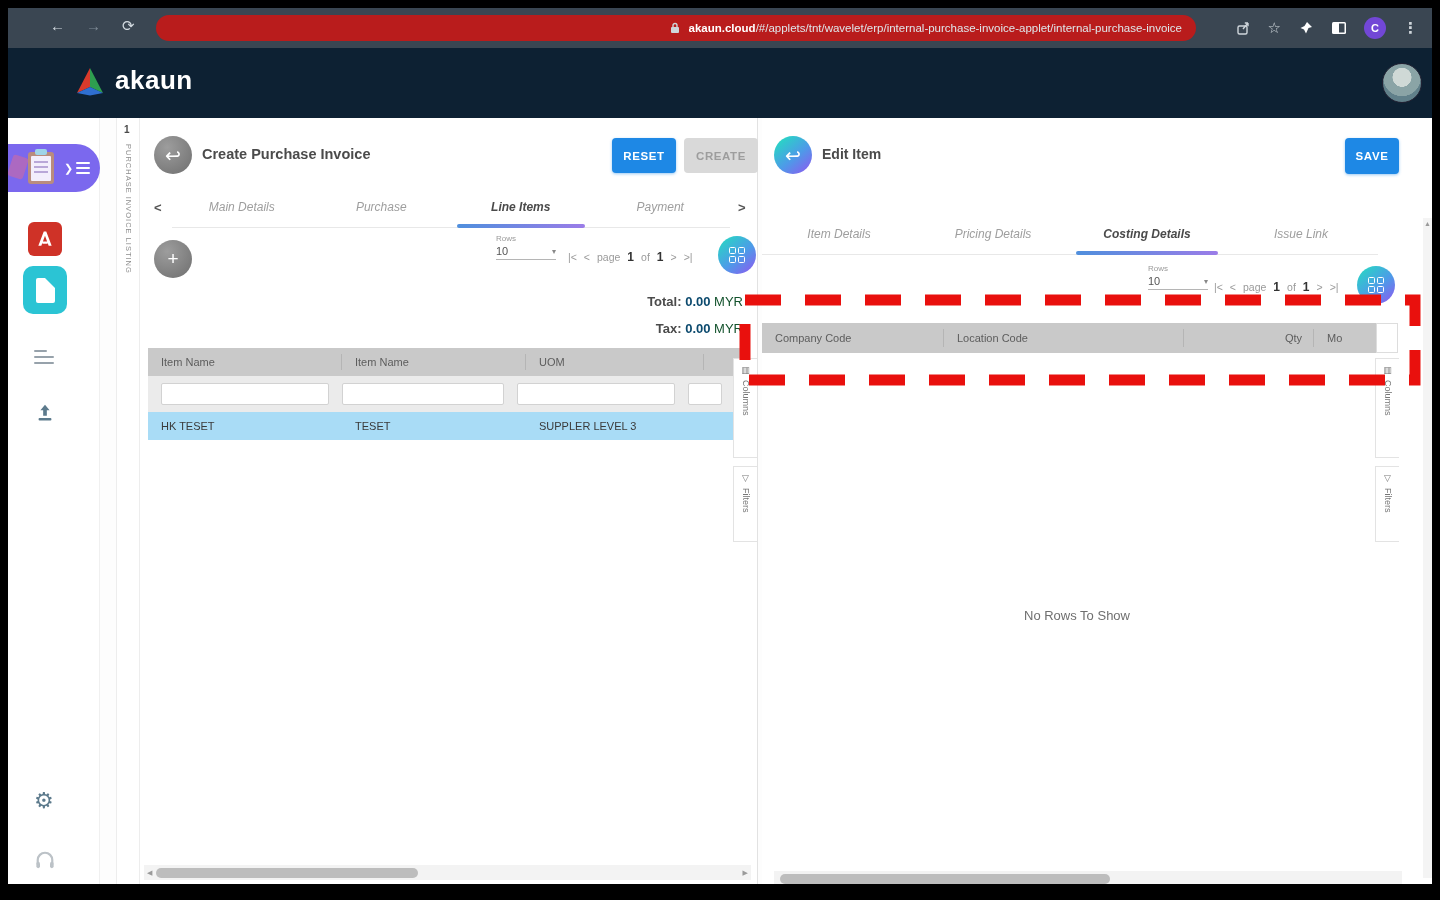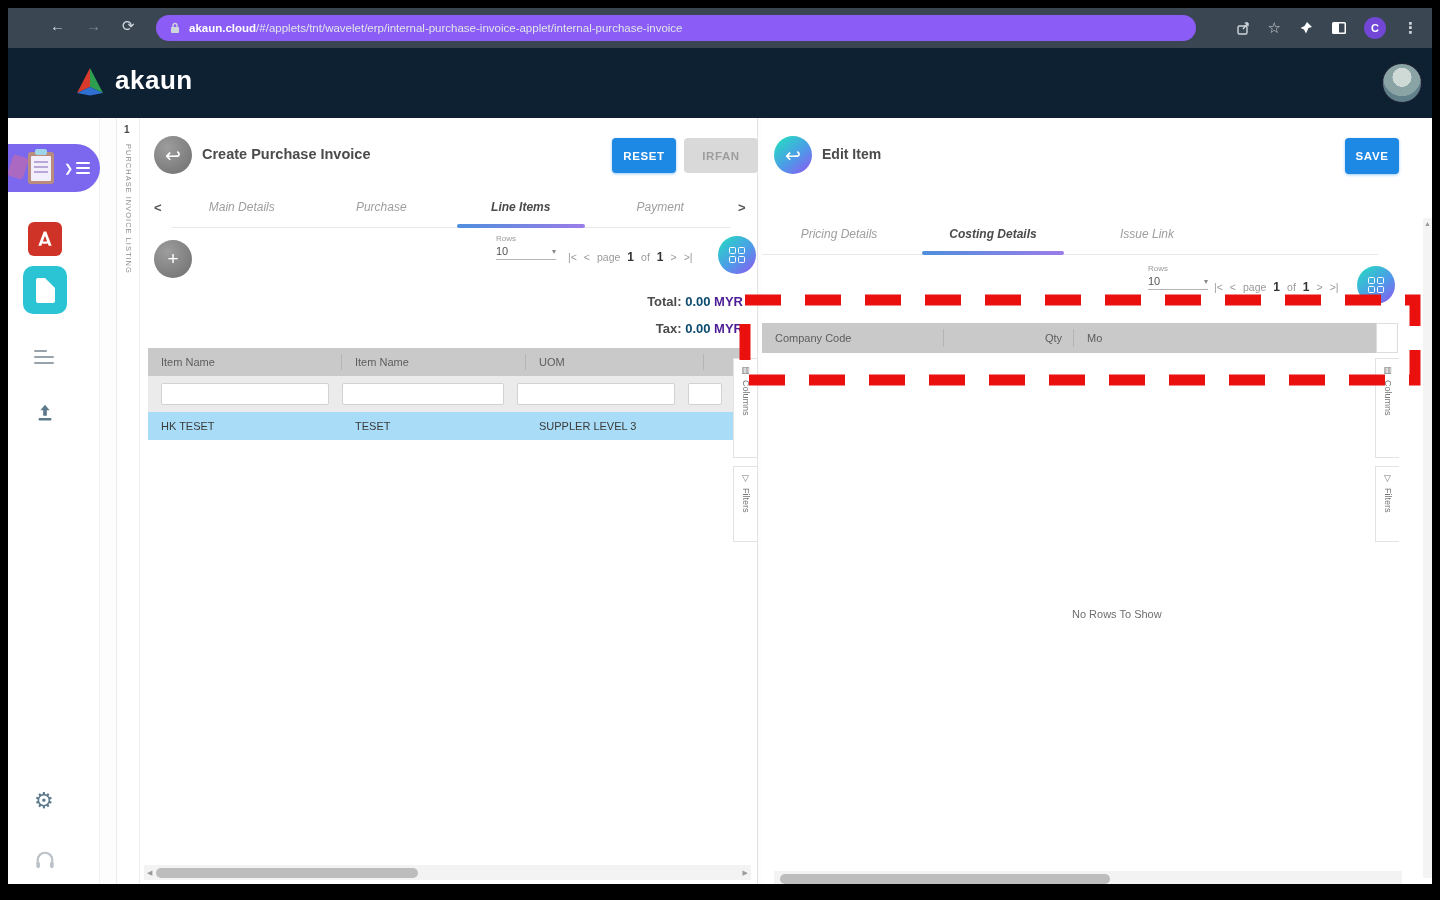--- a/index.html
+++ b/index.html
@@ -6,21 +6,21 @@
   *{box-sizing:border-box;}
   .stage{position:relative;width:1440px;height:900px;background:#000;overflow:hidden;
          font-family:"Liberation Sans","DejaVu Sans",sans-serif;}
   .window{position:absolute;left:8px;top:8px;width:1424px;height:876px;background:#fff;overflow:hidden;}
 
   
   .chrome{position:absolute;left:0;top:0;width:100%;height:40px;background:#3a4652;}
   .nav-ic{position:absolute;top:9px;font-size:15px;color:#d3dbe1;cursor:default;}
   .nav-ic.dim{color:#7e8b96;}
   .urlbar{position:absolute;left:148px;top:7px;width:1040px;height:26px;border-radius:13px;
-          background:#8b5cf6;display:flex;align-items:center;padding:0 14px;gap:9px;}
+          background:#b91c1c;display:flex;align-items:center;padding:0 14px;gap:9px;justify-content:flex-end;}
   .urlbar svg{flex:0 0 auto;}
   .url-text{font-size:11.5px;color:#dfe6ea;white-space:nowrap;overflow:hidden;}
   .url-text b{color:#fff;font-weight:bold;}
   .chrome-right{position:absolute;right:14px;top:0;height:40px;display:flex;align-items:center;gap:17px;}
   .avatar-c{width:22px;height:22px;border-radius:50%;background:#7247d6;color:#fff;font-size:11px;
             display:flex;align-items:center;justify-content:center;font-weight:bold;}
 
   
   .appbar{position:absolute;left:0;top:40px;width:100%;height:70px;background:#0d2133;}
   .brand{position:absolute;left:66px;top:17px;display:flex;align-items:center;gap:9px;}
@@ -97,21 +97,21 @@
   .pager .pg{cursor:pointer;}
   .pager b{color:#333;font-size:12px;}
   .grid-btn{position:absolute;width:38px;height:38px;border-radius:50%;
             background:linear-gradient(140deg,#27d8c3 5%,#4d9be8 55%,#8a5cf0 95%);
             display:flex;align-items:center;justify-content:center;cursor:pointer;}
   .grid-glyph{display:grid;grid-template-columns:7px 7px;grid-gap:2px;}
   .grid-glyph i{width:7px;height:7px;border:1.6px solid #fff;border-radius:1.5px;}
 
   .totals{position:absolute;right:14px;text-align:right;font-size:13px;color:#4b4b4b;font-weight:600;}
   .totals .val{color:#0c4a6e;font-weight:bold;}
-  .totals .cur{color:#4c1d95;font-weight:bold;}
+  .totals .cur{color:#14532d;font-weight:normal;}
 
   .thead{position:absolute;background:#c9c9c9;display:flex;align-items:center;}
   .th{font-size:11px;color:#5d5d5d;padding-left:13px;position:relative;height:100%;
       display:flex;align-items:center;}
   .th .sep{position:absolute;right:0;top:6px;bottom:6px;width:1px;background:#b5b5b5;}
   .filter-row{position:absolute;background:#ebebeb;display:flex;align-items:center;}
   .filter-row input{height:22px;border:1px solid #d2d2d2;border-radius:2px;background:#fff;
                     margin-left:13px;font-family:inherit;}
   .data-row{position:absolute;background:#a9dcf6;display:flex;align-items:center;cursor:pointer;}
   .td{font-size:11px;color:#3a3a3a;padding-left:13px;}
@@ -120,21 +120,21 @@
             display:flex;flex-direction:column;align-items:center;padding-top:7px;gap:5px;cursor:pointer;}
   .side-tab .vlabel{writing-mode:vertical-rl;font-size:9px;color:#777;}
   .side-tab .ic{font-size:9px;color:#777;line-height:1;}
 
   .hscroll{position:absolute;height:15px;background:#f3f3f3;display:flex;align-items:center;}
   .hscroll .thumb{position:absolute;top:2.5px;height:10px;background:#bdbdbd;border-radius:5px;}
   .hscroll .arr{position:absolute;font-size:7px;color:#9a9a9a;top:4px;}
   .vscroll{position:absolute;width:9px;background:#f4f4f4;}
   .vscroll .arr{position:absolute;top:2px;left:1px;font-size:7px;color:#9a9a9a;}
 
-  .empty-msg{position:absolute;font-size:11px;color:#6f6f6f;margin-left:48px;}
+  .empty-msg{position:absolute;font-size:13px;color:#6f6f6f;}
 
   
   .annotation{position:absolute;left:727px;top:282px;width:690px;height:100px;pointer-events:none;}
 </style>
 </head>
 <body>
 
 <div class="stage">
   <div class="window">
 
@@ -233,21 +233,21 @@
         <span class="strip-num">1</span>
         <span class="strip-label">PURCHASE INVOICE LISTING</span>
       </div>
 
       <div class="panel left">
         <div class="circle-btn circle-gray" style="left:14px;top:18px">
           <span>↩</span>
         </div>
         <div class="panel-title" style="left:62px;top:28px">Create Purchase Invoice</div>
         <button class="btn blue" style="left:472px;top:20px;width:64px;height:35px">RESET</button>
-        <button class="btn disabled" style="left:544px;top:20px;width:74px;height:35px">IRFAN</button>
+        <button class="btn disabled" style="left:544px;top:20px;width:74px;height:35px">CREATE</button>
 
         <span class="tab-arrow" style="left:14px;top:82px">&lt;</span>
         <div class="tabs" style="left:32px;top:68px;width:558px;height:42px;grid-template-columns:repeat(4,1fr)">
           <div class="tab">Main Details</div>
           <div class="tab">Purchase</div>
           <div class="tab active">Line Items</div>
           <div class="tab">Payment</div>
         </div>
         <span class="tab-arrow" style="left:598px;top:82px">&gt;</span>
 
@@ -335,20 +335,21 @@
       </div>
 
       <div class="panel right">
         <div class="circle-btn circle-grad" style="left:12px;top:18px">
           <span>↩</span>
         </div>
         <div class="panel-title" style="left:60px;top:28px;font-size:14px">Edit Item</div>
         <button class="btn blue" style="left:583px;top:20px;width:54px;height:36px">SAVE</button>
 
         <div class="tabs" style="left:0;top:95px;width:616px;height:42px;grid-template-columns:repeat(4,1fr)">
+          <div class="tab">Item Details</div>
           <div class="tab">Pricing Details</div>
           <div class="tab active">Costing Details</div>
           <div class="tab">Issue Link</div>
         </div>
 
         <div class="rows-group" style="left:386px;top:146px">
           <div class="rows-cap">Rows</div>
           <div class="rows-sel">
             <span>10</span>
             <span class="caret">▾</span>
@@ -371,20 +372,24 @@
               <i></i>
               <i></i>
             </span>
         </div>
 
         <div class="thead" style="left:0;top:205px;width:614px;height:30px">
           <div class="th" style="width:182px">
               <span>Company Code</span>
               <span class="sep"></span>
             </div>
+          <div class="th" style="width:240px">
+              <span>Location Code</span>
+              <span class="sep"></span>
+            </div>
           <div class="th" style="width:130px;justify-content:flex-end;padding-right:12px">
               <span>Qty</span>
               <span class="sep"></span>
             </div>
           <div class="th" style="flex:1">
               <span>Mo</span>
             </div>
         </div>
         <div style="position:absolute;left:614px;top:205px;width:22px;height:30px;background:#fff;border:1px solid #ddd"></div>
 

